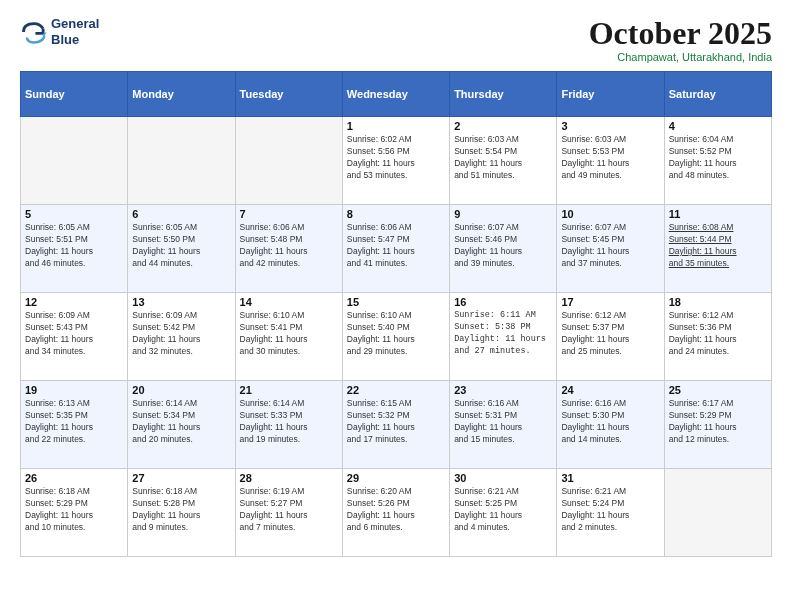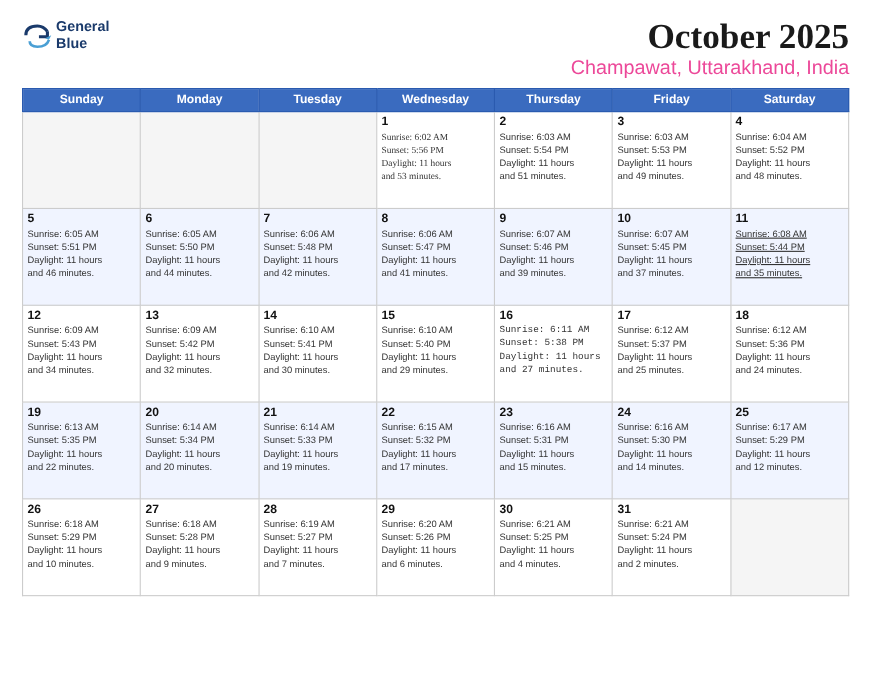--- a/index.html
+++ b/index.html
@@ -40,35 +40,35 @@
       text-align: right;
     }
     .month-title {
       font-size: 32px;
       font-weight: bold;
       color: #1a1a1a;
       line-height: 1.1;
       font-family: Liberation Serif, serif;
     }
     .subtitle {
-      font-size: 18px;
-      color: #ec4899;
+      font-size: 11px;
+      color: #15803d;
     }
     .calendar {
       width: 100%;
       border-collapse: collapse;
       border: 1px solid #ccc;
     }
     .calendar th {
       background: #3a6bbf;
       color: #fff;
       font-size: 11px;
       font-weight: bold;
-      padding: 4px 4px;
-      text-align: center;
+      padding: 16px 4px;
+      text-align: left;
       border: 1px solid #2a5aaf;
     }
     .calendar td {
       width: calc(100% / 7);
       vertical-align: top;
       border: 1px solid #ccc;
       padding: 3px 4px;
       font-size: 9px;
       color: #333;
       height: 88px;
@@ -131,21 +131,21 @@
           <th>Saturday</th>
         </tr>
     </thead>
     <tbody id="calendar-body">
     <tr>
           <td class="empty"></td>
           <td class="empty"></td>
           <td class="empty"></td>
           <td>
             <span class="day-num">1</span>
-            <div class="day-info" style="white-space: pre-line; font-family: Liberation Serif, serif;">Sunrise: 6:02 AM
+            <div class="day-info" style="white-space: pre-line;">Sunrise: 6:02 AM
 Sunset: 5:56 PM
 Daylight: 11 hours
 and 53 minutes.</div>
           </td>
           <td>
             <span class="day-num">2</span>
             <div class="day-info" style="white-space: pre-line;">Sunrise: 6:03 AM
 Sunset: 5:54 PM
 Daylight: 11 hours
 and 51 minutes.</div>

